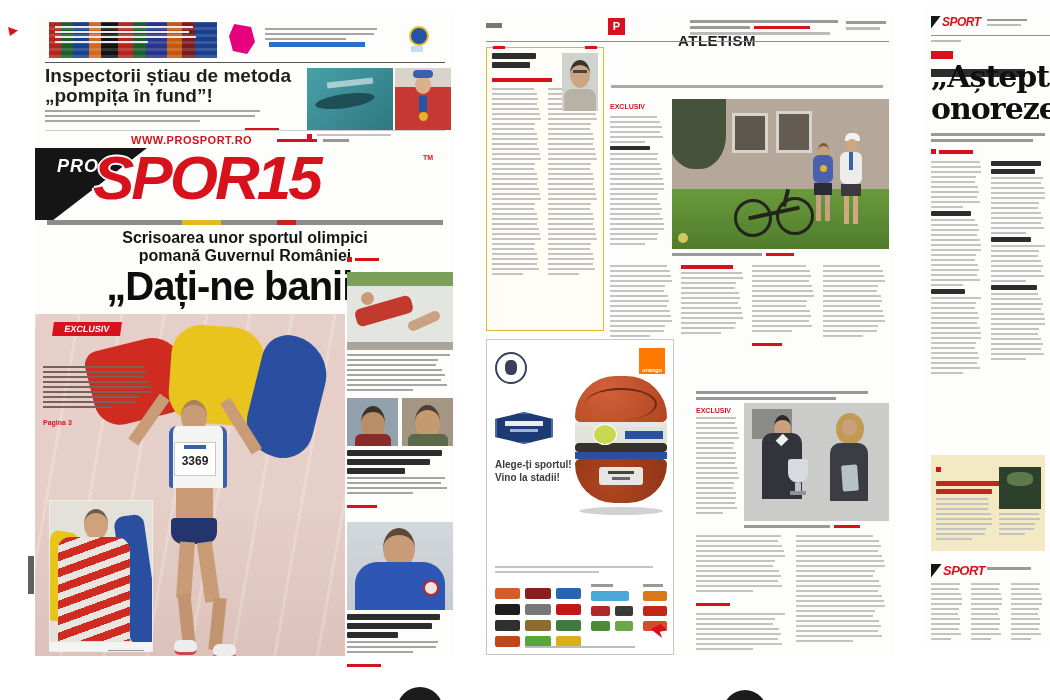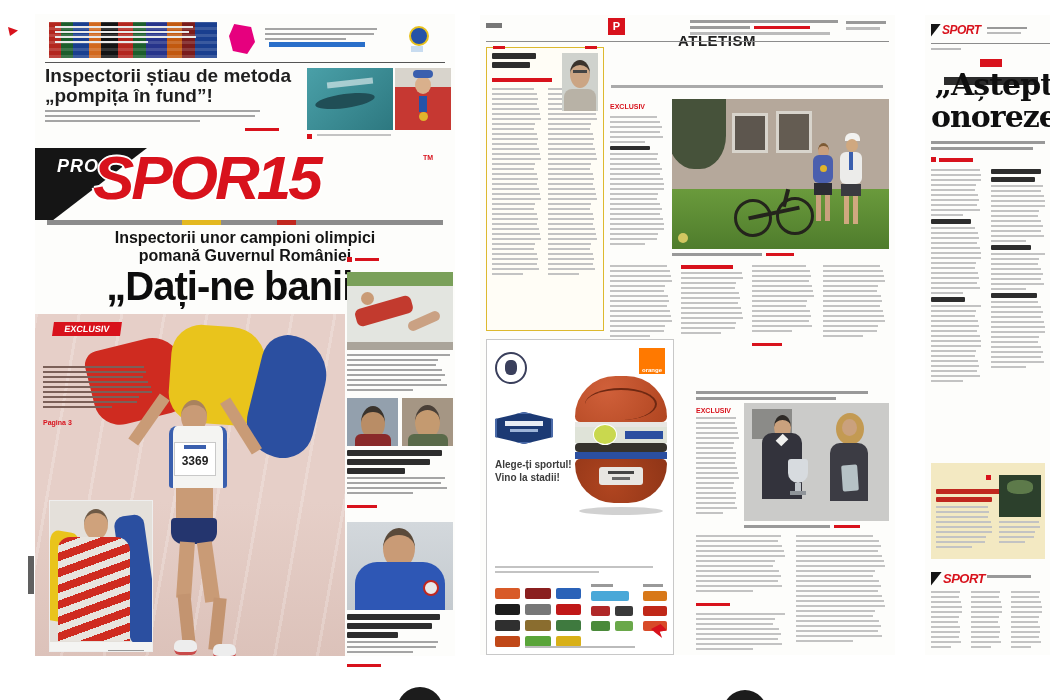--- a/index.html
+++ b/index.html
@@ -80,33 +80,38 @@
         <div class="abs" style="left:18px;top:2px;width:20px;height:8px;background:#3a5fae;border-radius:4px;"></div>
         <div class="abs" style="left:24px;top:28px;width:8px;height:16px;background:#2553a8;"></div>
         <div class="abs circle" style="left:24px;top:44px;width:9px;height:9px;background:#e0b42c;"></div>
       </div>
       <span class="bullet" style="position:absolute;left:262px;top:68px;"></span>
       <div class="tx" style="position:absolute;left:272px;top:68px;width:120px;">
           <i style="width: 62%;"></i>
         </div>
     </div>
 
+    <div class="abs" style="left:10px;top:116px;width:400px;height:16px;border-top:1px solid #ccc;">
+      <span style="position:absolute;left:86px;top:3px;font-size:11px;font-weight:800;color:#d8121c;letter-spacing:.5px;">WWW.PROSPORT.RO</span>
+      <span class="chip" style="position:absolute;left:232px;top:8px;width:40px;"></span>
+      <span class="chip" style="position:absolute;left:278px;top:8px;width:26px;background:#999;"></span>
+    </div>
 
     <div class="abs" style="left:0;top:134px;width:420px;height:72px;overflow:hidden;">
       <div class="abs" style="left:0;top:0;width:112px;height:86px;background:#151515;clip-path:polygon(0 0,100% 0,0 100%);"></div>
       <span style="position:absolute;left:22px;top:8px;color:#fff;font-style:italic;font-weight:900;font-size:18px;letter-spacing:1px;">PRO</span>
       <span style="position:absolute;left:58px;top:-6px;color:#d8121c;font-style:italic;font-weight:900;font-size:62px;letter-spacing:-3px;
                    text-shadow:-2px 0 0 #fff,2px 0 0 #fff,0 -2px 0 #fff,0 2px 0 #fff;">SPOR15</span>
       <span style="position:absolute;left:388px;top:6px;color:#d8121c;font-size:7px;font-weight:700;">TM</span>
     </div>
     <div class="abs" style="left:12px;top:206px;width:396px;height:5px;
       background:linear-gradient(90deg,#8c8c8c 0 34%,#e3b820 34% 44%,#8c8c8c 44% 58%,#c0271f 58% 63%,#8c8c8c 63% 100%);"></div>
 
     <div class="abs" style="left:0;top:215px;width:420px;text-align:center;font-weight:900;font-size:16px;line-height:18px;color:#141414;">
-      <span>Inspectorii unor campioni olimpici</span><br>
+      <span>Scrisoarea unor sportul olimpici</span><br>
       <span>pomană Guvernul României</span>
     </div>
 
     <div class="abs" style="left:0;top:250px;width:420px;text-align:center;font-weight:900;font-size:40px;letter-spacing:-1px;color:#0d0d0d;">„Dați-ne banii!”</div>
 
     <div class="abs" style="left:0;top:300px;width:310px;height:342px;overflow:hidden;
       background:repeating-linear-gradient(100deg, rgba(255,255,255,.20) 0 3px, transparent 3px 42px),linear-gradient(180deg,#e6cfc8 0 55%,#dcc2ba 100%);">
 
       <div class="abs" style="left:55px;top:28px;width:95px;height:78px;background:#cf2b20;border-radius:14px 30px 22px 26px;transform:rotate(-14deg);"></div>
       <div class="abs" style="left:135px;top:12px;width:95px;height:98px;background:#e9c41c;border-radius:30px 36px 26px 30px;transform:rotate(4deg);"></div>
@@ -643,21 +648,21 @@
           <i style="display:block;height:10px;background:#c02818;border-radius:2px;margin-bottom:5px;"></i>
           <i style="display:block;height:10px;background:#d84a28;border-radius:2px;"></i>
         </div>
       </div>
       <div class="abs" style="right:6px;bottom:16px;width:16px;height:14px;background:#d8121c;
         clip-path:polygon(0 35%,60% 0,100% 45%,55% 55%,70% 100%,25% 60%);"></div>
       <div class="abs" style="left:38px;bottom:6px;width:110px;height:2px;background:#bbb;"></div>
     </div>
   </div>
 
-  <div class="page" style="left:925px;top:15px;width:125px;height:640px;overflow:hidden;text-align:center;">
+  <div class="page" style="left:925px;top:7px;width:125px;height:640px;overflow:hidden;">
     <div class="abs" style="left:6px;top:8px;display:flex;align-items:center;">
       <span style="width:10px;height:13px;background:#151515;clip-path:polygon(0 0,100% 0,0 100%);"></span>
       <span style="color:#d8121c;font-style:italic;font-weight:900;font-size:12px;letter-spacing:-.5px;margin-left:1px;">SPORT</span>
     </div>
     <div class="abs" style="left:62px;top:12px;width:40px;height:2px;background:#999;"></div>
     <div class="abs" style="left:62px;top:17px;width:34px;height:2px;background:#bbb;"></div>
     <div class="rule" style="left:6px;top:28px;width:119px;background:#8c8c8c;"></div>
     <div class="abs" style="left:6px;top:33px;width:30px;height:2px;background:#bbb;"></div>
 
     <div class="abs" style="left:6px;top:44px;width:119px;height:8px;">

